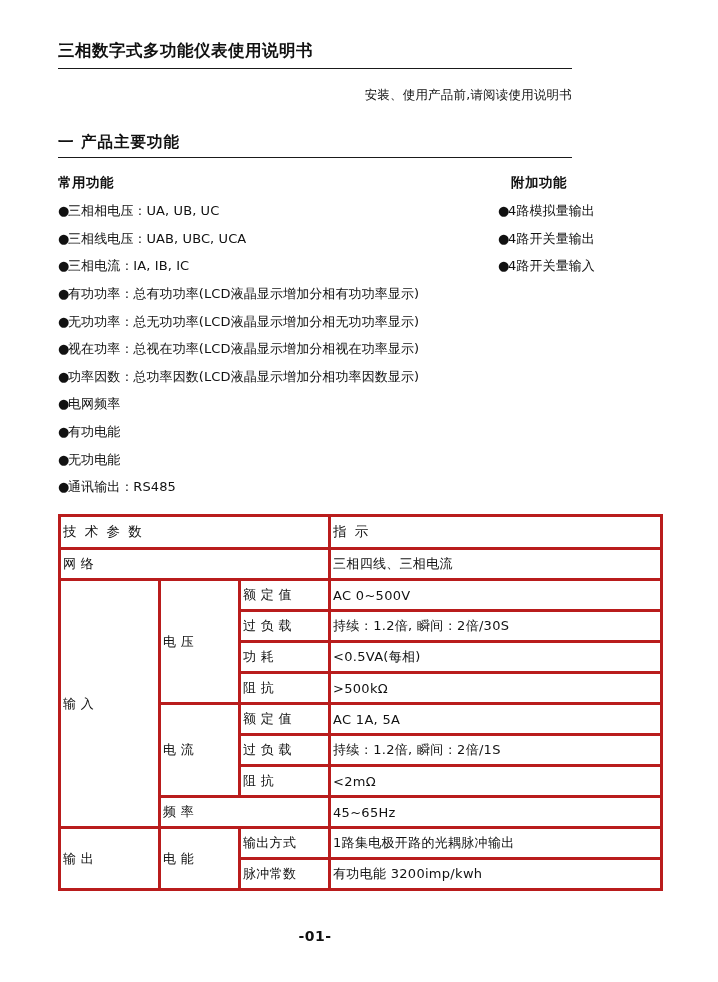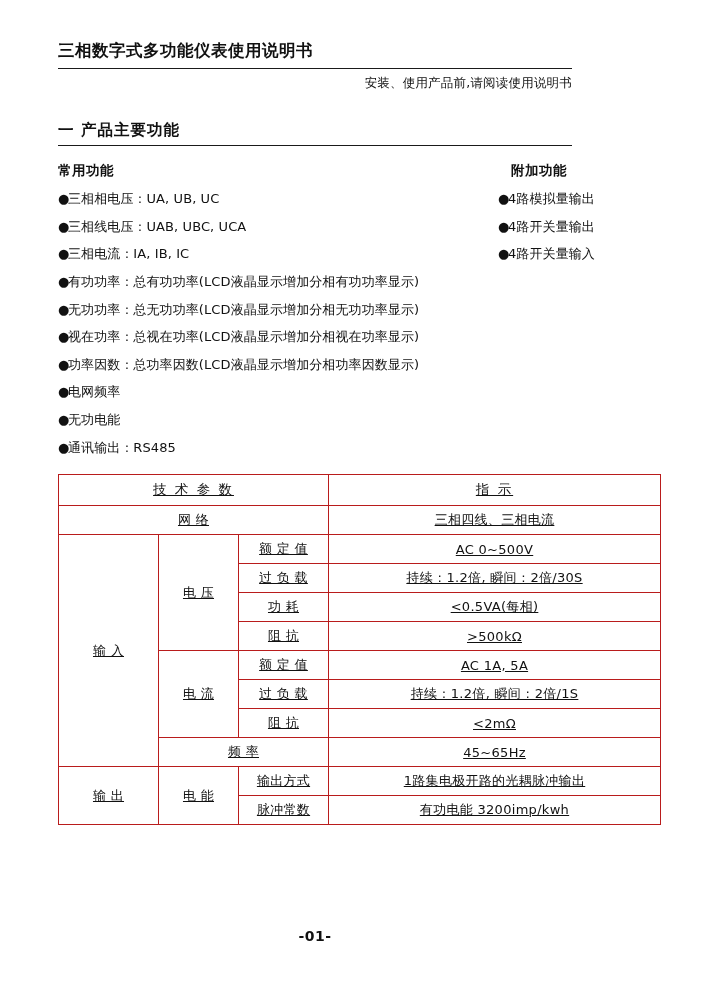--- a/index.html
+++ b/index.html
@@ -27,21 +27,21 @@
     font-size: 16.5px;
     font-weight: bold;
     letter-spacing: 0.5px;
     padding-bottom: 6px;
     margin-top: 10px;
     border-bottom: 1.6px solid #1a1a1a;
   }
   .doc-subtitle {
     font-size: 12.5px;
     text-align: right;
-    margin-top: 6px;
+    margin-top: 18px;
     letter-spacing: 0.2px;
   }
   
   .section-head {
     margin-top: 28px;
     font-size: 15.5px;
     font-weight: bold;
     letter-spacing: 1px;
     position: relative;
     padding-bottom: 5px;
@@ -108,27 +108,26 @@
     font-size: 13px;
   }
   
   .spec-table {
     margin-top: 20px;
     border-collapse: collapse;
     width: 602px;
     table-layout: fixed;
   }
   .spec-table td {
-    border: 1px solid #b91c1c;
+    border: 3px solid #b91c1c;
     font-size: 13px;
-    text-align: center;
+    text-align: left;
     height: 26px;
     padding: 1px 2px;
     letter-spacing: 0.3px;
-    text-decoration: underline;
   }
   .spec-table td.hdr {
     font-size: 13.5px;
     letter-spacing: 2px;
     height: 28px;
   }
   .sp2 {
     letter-spacing: 3px;
     padding-left: 3px;
   }
@@ -163,20 +162,21 @@
 
     <ul class="list-left">
       <li class="feat"><span class="bullet">●</span><span>三相相电压 : UA, UB, UC</span></li>
       <li class="feat"><span class="bullet">●</span><span>三相线电压 : UAB, UBC, UCA</span></li>
       <li class="feat"><span class="bullet">●</span><span>三相电流 : IA, IB, IC</span></li>
       <li class="feat"><span class="bullet">●</span><span>有功功率 : 总有功功率(LCD液晶显示增加分相有功功率显示)</span></li>
       <li class="feat"><span class="bullet">●</span><span>无功功率 : 总无功功率(LCD液晶显示增加分相无功功率显示)</span></li>
       <li class="feat"><span class="bullet">●</span><span>视在功率 : 总视在功率(LCD液晶显示增加分相视在功率显示)</span></li>
       <li class="feat"><span class="bullet">●</span><span>功率因数 : 总功率因数(LCD液晶显示增加分相功率因数显示)</span></li>
       <li class="feat"><span class="bullet">●</span><span>电网频率</span></li>
+      <li class="feat"><span class="bullet">●</span><span>有功电能</span></li>
       <li class="feat"><span class="bullet">●</span><span>无功电能</span></li>
       <li class="feat"><span class="bullet">●</span><span>通讯输出 : RS485</span></li>
     </ul>
 
     <ul class="list-right">
       <li class="feat"><span class="bullet">●</span><span>4路模拟量输出</span></li>
       <li class="feat"><span class="bullet">●</span><span>4路开关量输出</span></li>
       <li class="feat"><span class="bullet">●</span><span>4路开关量输入</span></li>
     </ul>
   </div>

